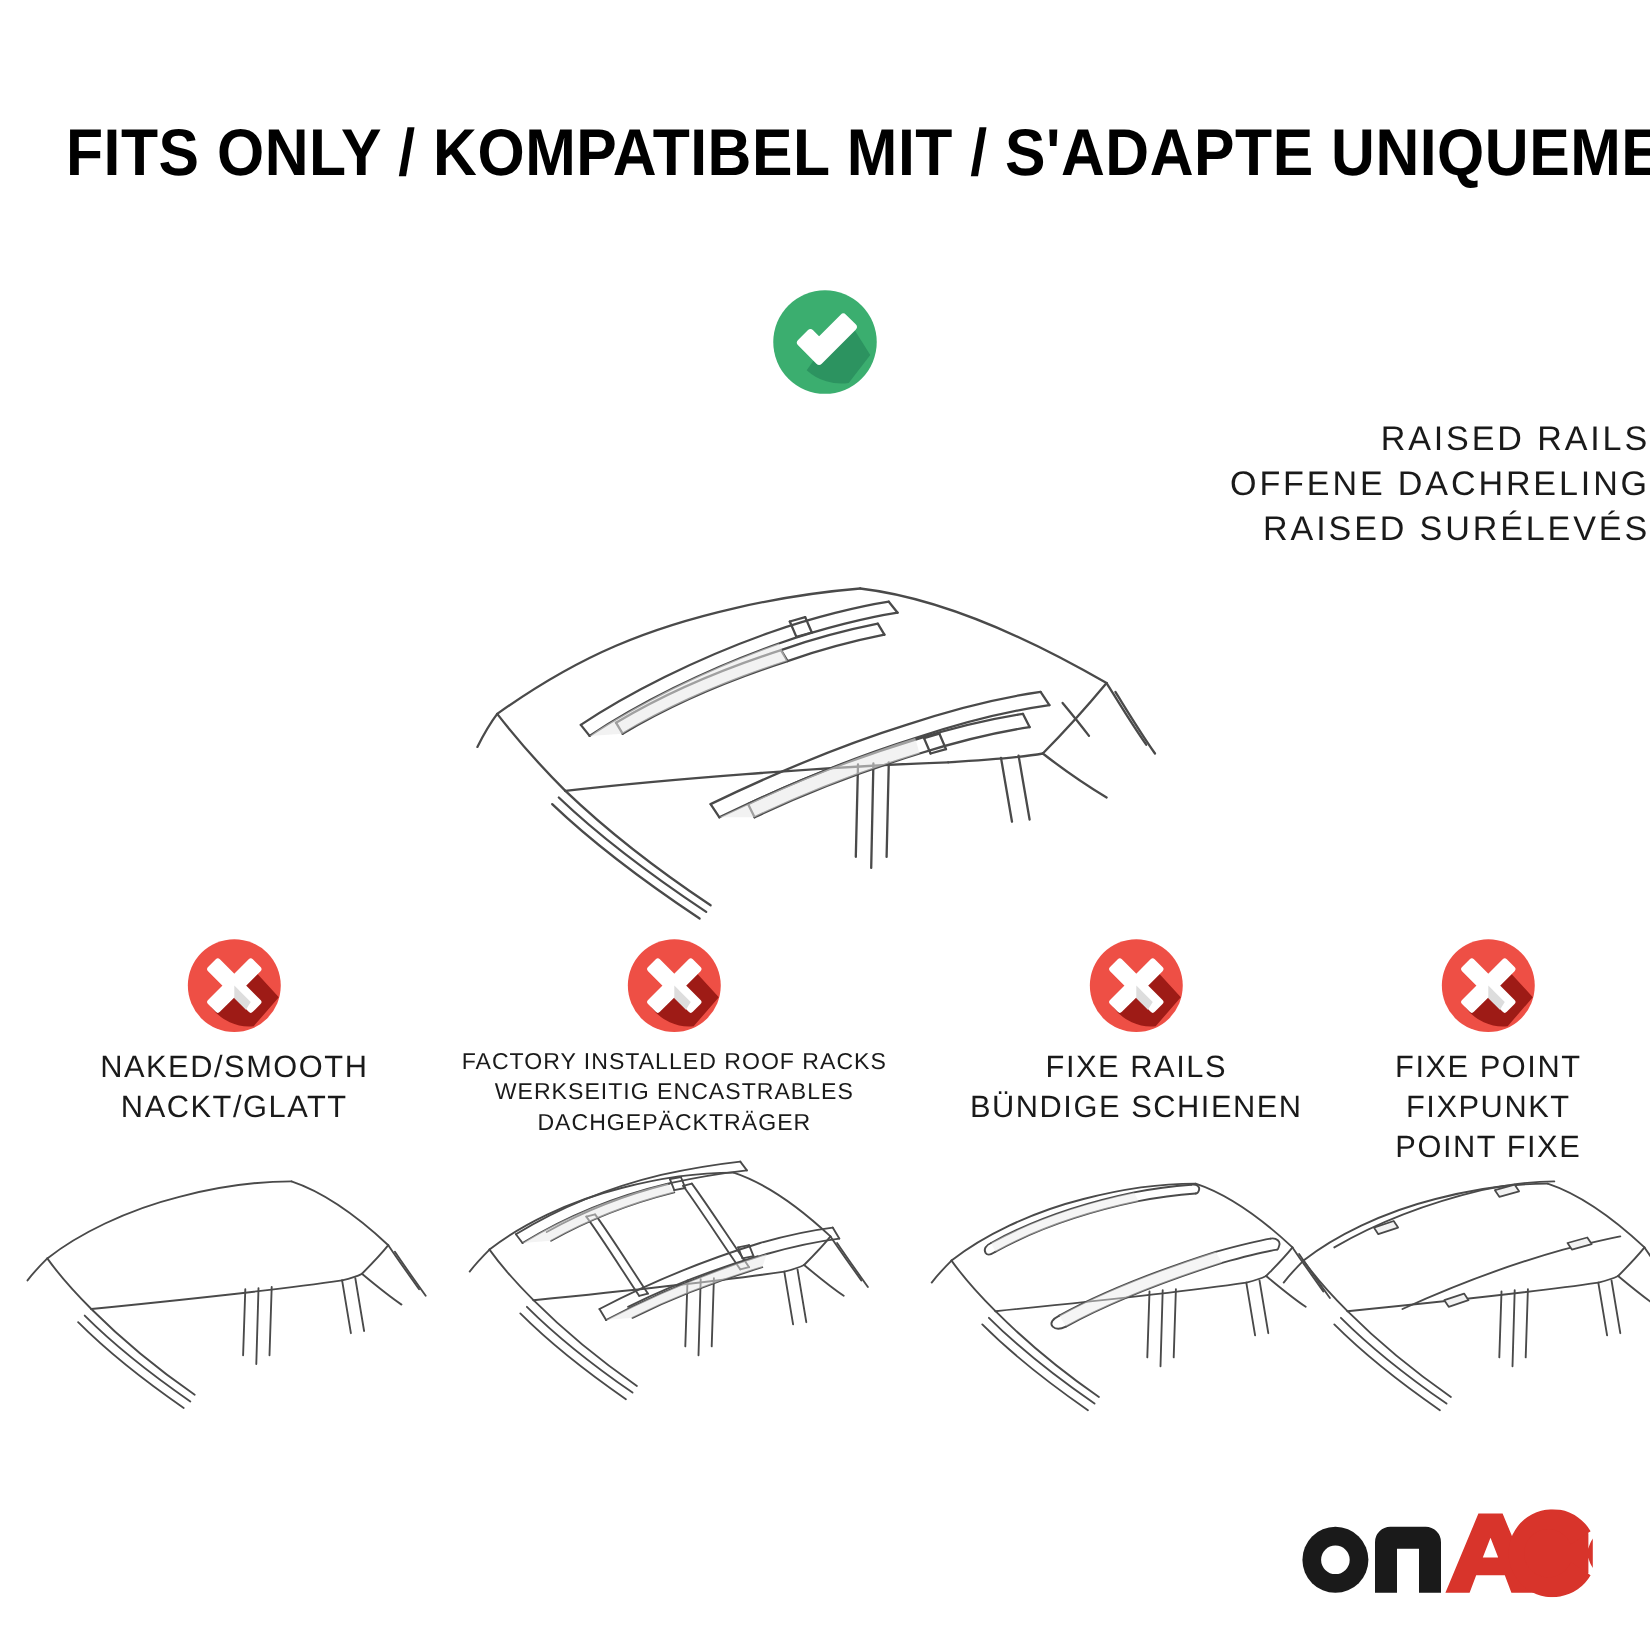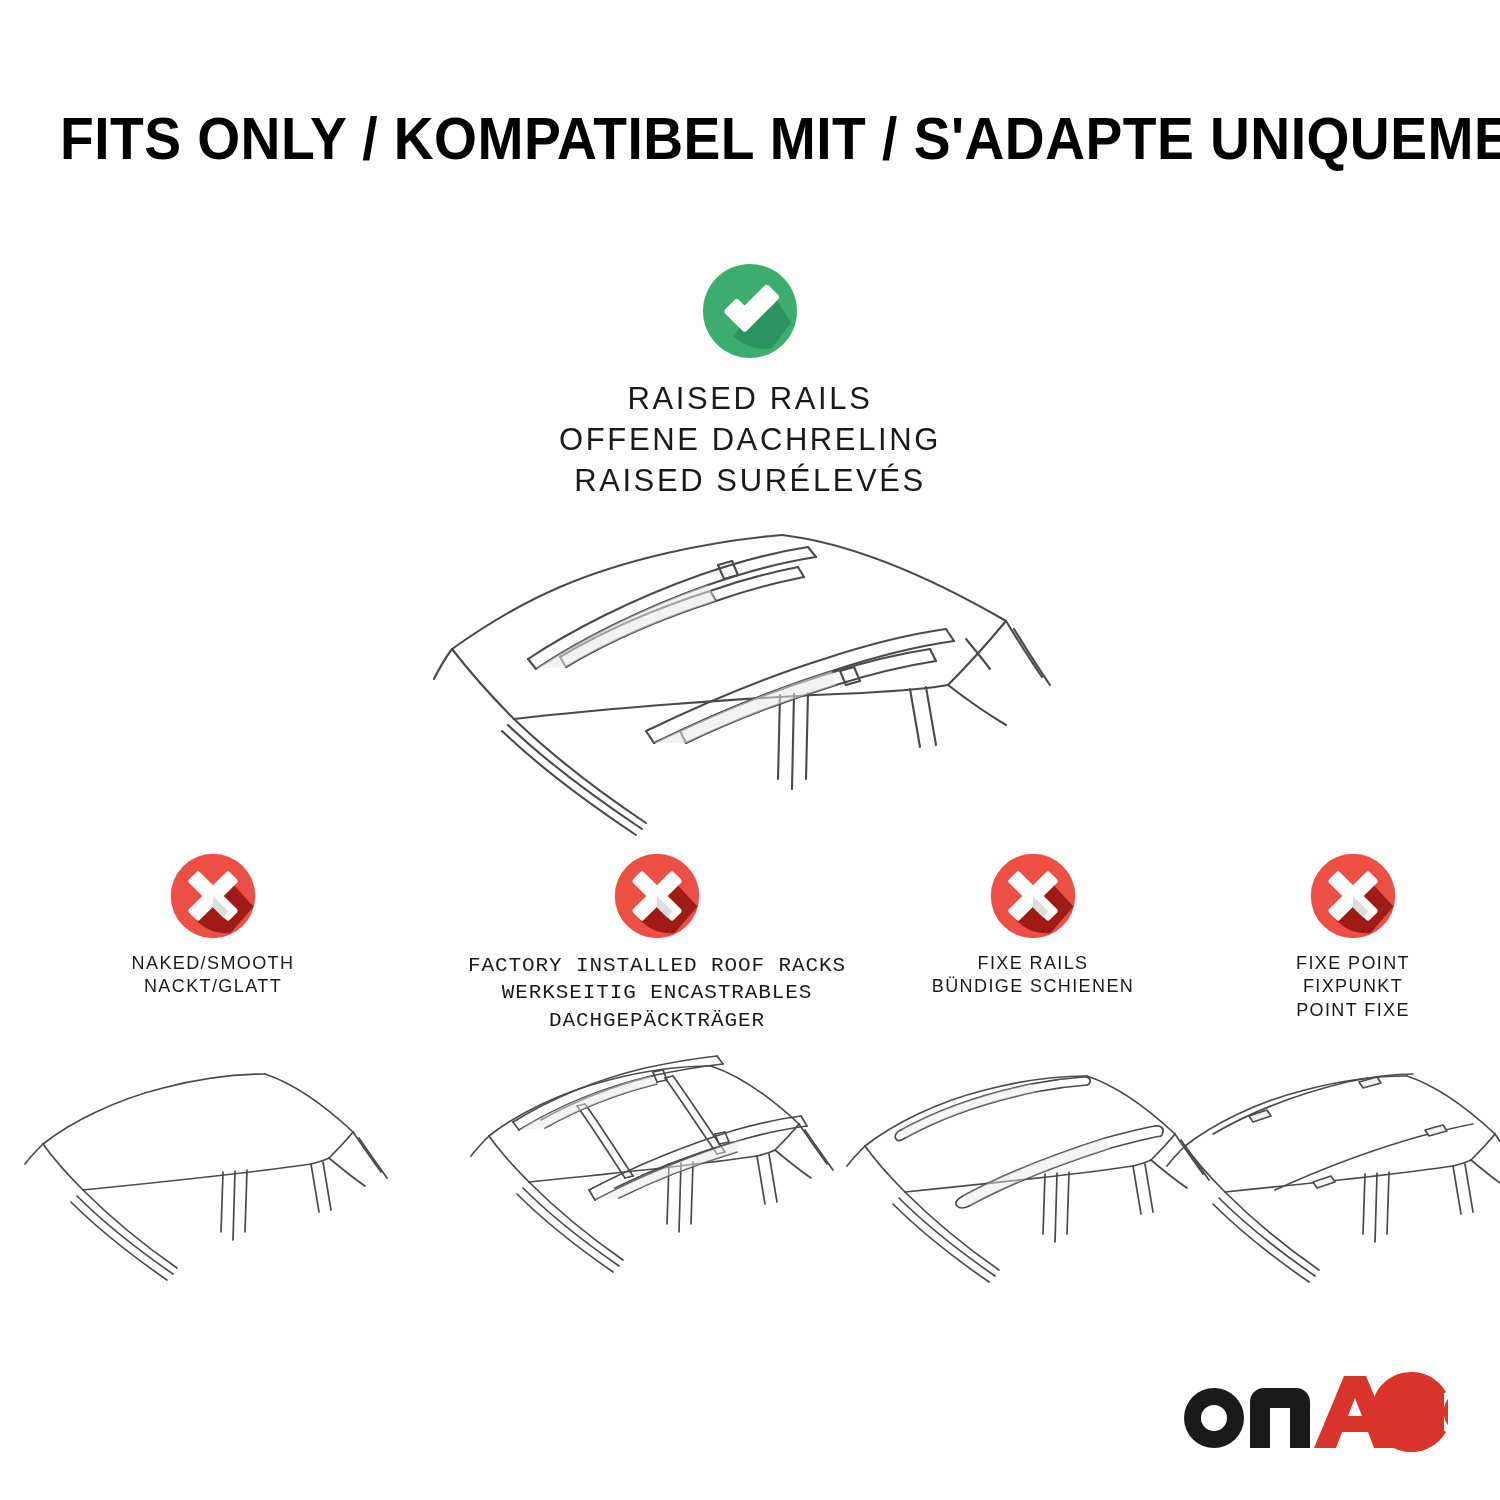--- a/index.html
+++ b/index.html
@@ -47,20 +47,21 @@
     margin: 0 auto;
     display: block;
   }
   .hero-labels {
     margin-top: 18px;
     font-size: 31px;
     line-height: 1.33;
     letter-spacing: 2.6px;
     font-weight: 400;
     color: #1a1a1a;
+    text-align: right;
   }
   .hero-labels div { white-space: nowrap; }
 
   .hero-art {
     position: absolute;
     top: 255px;
     left: 50%;
     margin-left: -340px;
     width: 680px;
     height: 320px;
@@ -73,33 +74,33 @@
     left: 0;
     width: 1500px;
     height: 470px;
   }
   .col {
     position: absolute;
     top: 0;
     text-align: center;
   }
   .col-0 { left: 18px;   width: 390px; }
-  .col-1 { left: 432px;  width: 450px; font-family: Liberation Mono, monospace; }
+  .col-1 { left: 388px;  width: 450px; }
   .col-2 { left: 858px;  width: 350px; }
   .col-3 { left: 1208px; width: 290px; }
 
   .icon-x {
     width: 88px;
     height: 88px;
     margin: 0 auto;
     display: block;
   }
   .col-labels {
     margin-top: 12px;
-    font-size: 18px;
+    font-size: 28px;
     line-height: 1.3;
     letter-spacing: 1.4px;
     font-weight: 400;
     color: #1a1a1a;
   }
   .col-labels.small {
     font-size: 21px;
     letter-spacing: 0.9px;
   }
   .col-labels div { white-space: nowrap; }

